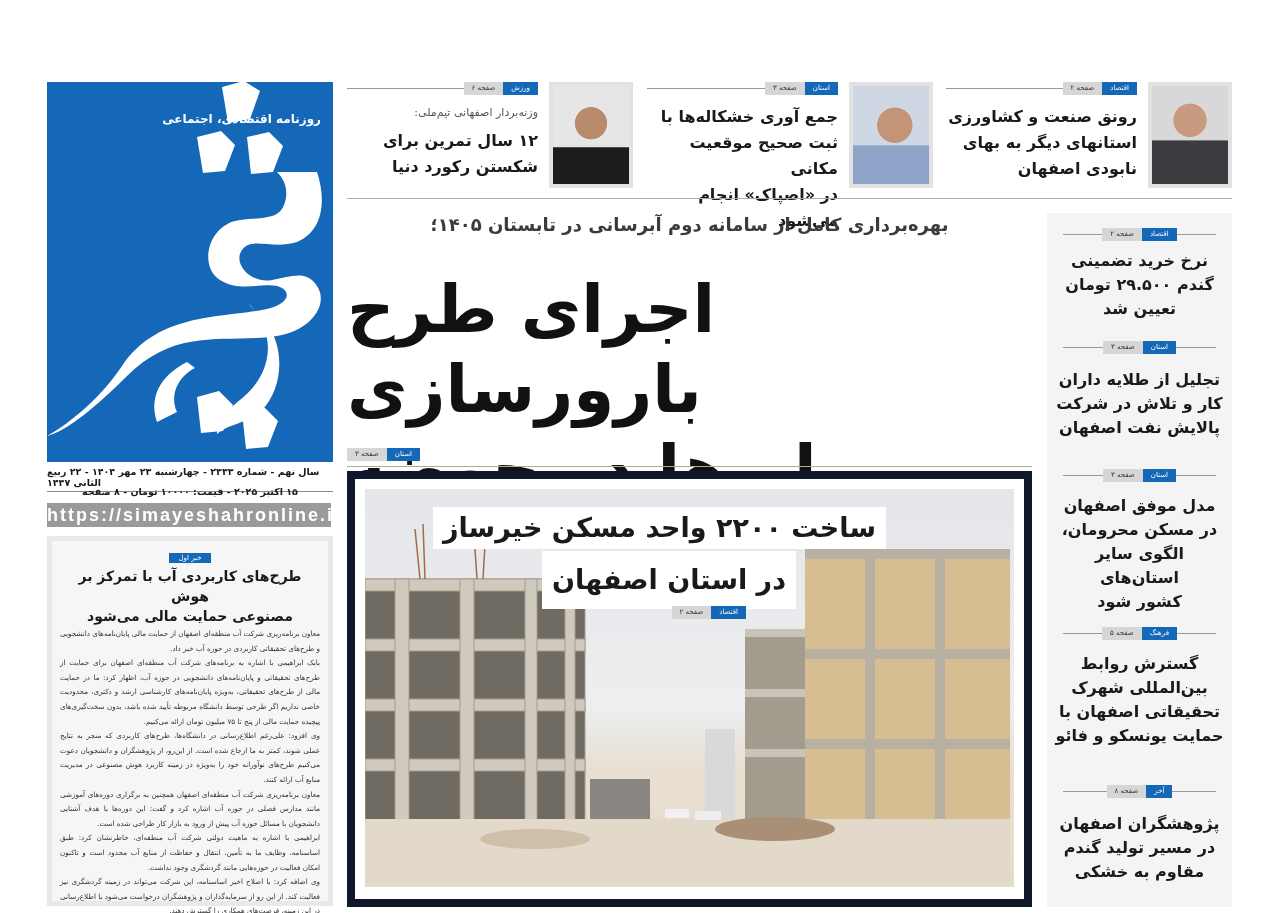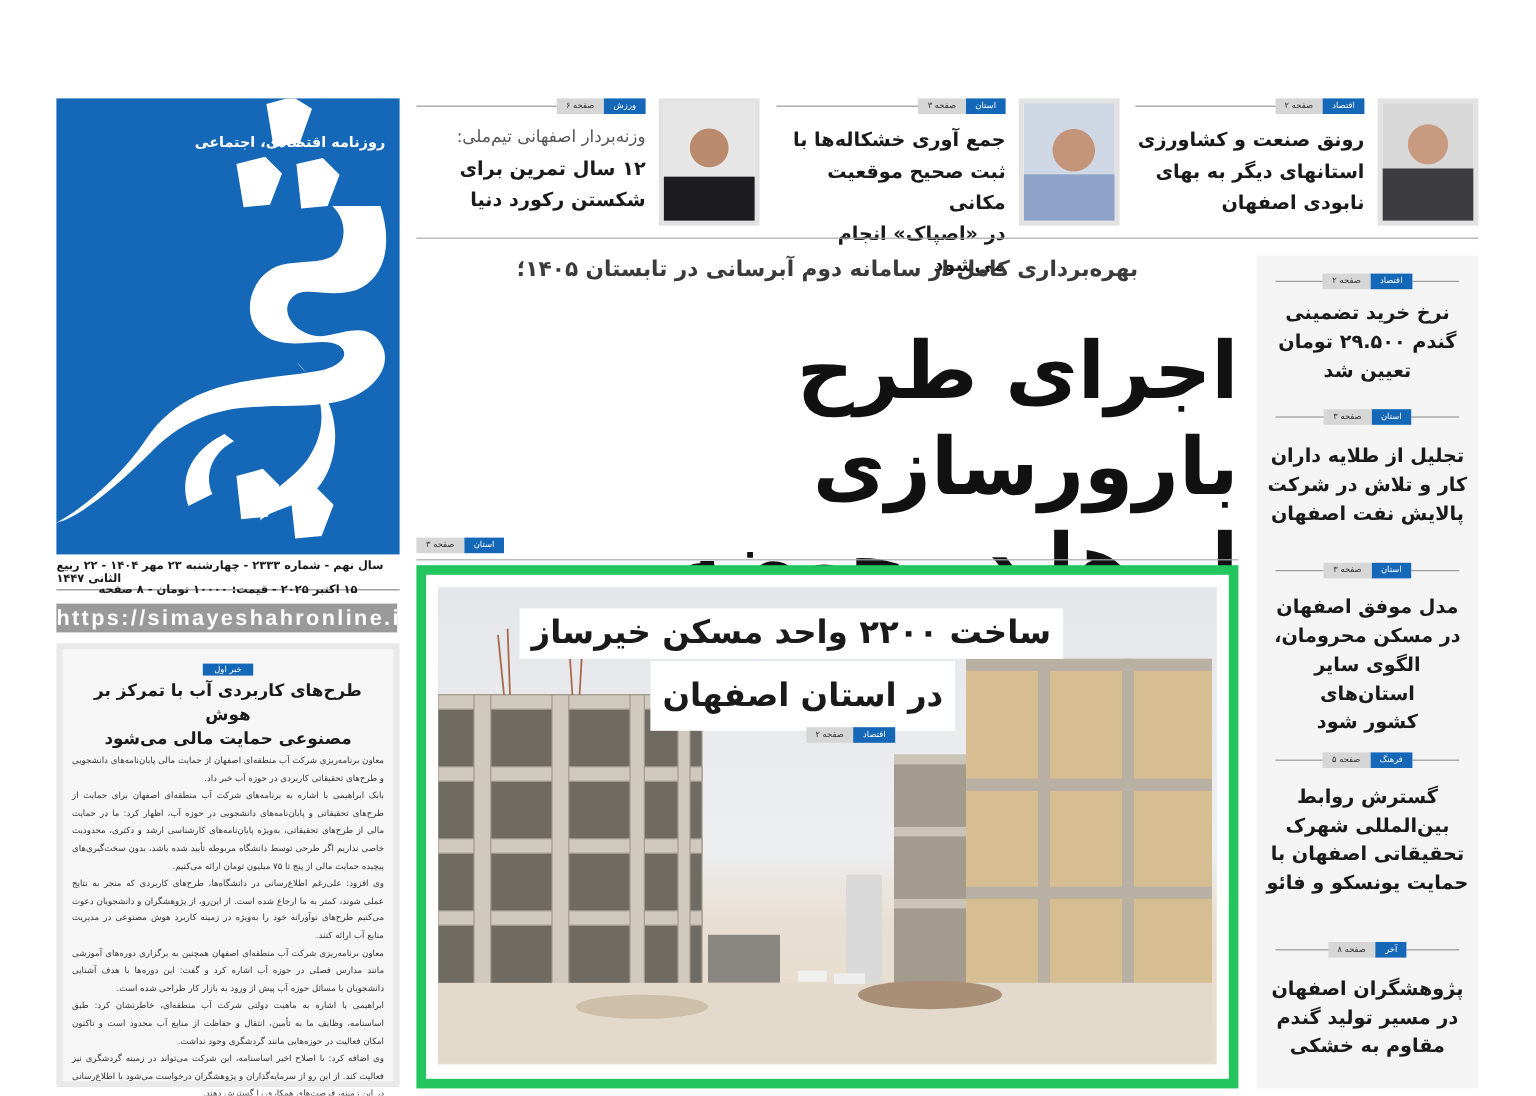--- a/index.html
+++ b/index.html
@@ -21,32 +21,32 @@
   .logo-word { position: absolute; right: 10px; top: 60px; color: #fff; font-family: "DejaVu Serif", serif; font-size: 150px; font-weight: bold; line-height: 1; writing-mode: vertical-rl; letter-spacing: -10px; opacity: 0; }
 
   .dateline1 { left: 47px; top: 466px; width: 286px; font-size: 9.5px; font-weight: bold; text-align: left; padding-bottom: 3px; border-bottom: 1px solid #888; }
   .dateline2 { left: 47px; top: 486px; width: 286px; font-size: 9.5px; font-weight: bold; text-align: center; }
   .url { left: 47px; top: 503px; width: 284px; height: 24px; background: #9a9a9a; color: #fff; font-family: "Liberation Sans", sans-serif; font-weight: bold; font-size: 18px; letter-spacing: 2px; text-align: center; line-height: 24px; direction: ltr; }
 
   
   .teaser { top: 82px; height: 108px; }
   .teaser .photo { position: absolute; right: 0; top: 0; width: 84px; height: 106px; border: 4px solid #e2e2e2; }
   .teaser .tagrow { position: absolute; right: 95px; left: 0; top: 0; }
-  .teaser .kicker { position: absolute; right: 95px; left: 0; top: 24px; font-size: 14px; color: #555; }
+  .teaser .kicker { position: absolute; right: 95px; left: 0; top: 24px; font-size: 11px; color: #555; }
   .teaser .head { position: absolute; right: 95px; left: 0; top: 22px; font-size: 16px; font-weight: bold; line-height: 26px; text-align: right; }
   .divider-top { left: 347px; top: 198px; width: 885px; height: 1px; background: #aaa; }
 
   
   .super { left: 347px; top: 214px; width: 685px; text-align: center; font-size: 18px; font-weight: bold; color: #3b3b3b; }
-  .headline { left: 347px; top: 270px; width: 685px; text-align: right; font-size: 66px; font-weight: bold; line-height: 80px; color: #111; letter-spacing: -1px; }
+  .headline { left: 347px; top: 270px; width: 685px; text-align: left; font-size: 66px; font-weight: bold; line-height: 80px; color: #111; letter-spacing: -1px; }
   .headline-tag { left: 347px; top: 448px; }
   .headline-rule { left: 347px; top: 466px; width: 685px; height: 1px; background: #aaa; }
 
   
-  .feature { left: 347px; top: 471px; width: 685px; height: 436px; background: #22c55e; padding: 8px; }
+  .feature { left: 347px; top: 471px; width: 685px; height: 436px; background: #0f172a; padding: 8px; }
   .feature-inner { width: 100%; height: 100%; background: #fff; padding: 10px 10px 12px 10px; }
   .scene { position: relative; width: 100%; height: 100%; overflow: hidden;
     background: linear-gradient(#e4e6e9 0%, #eceef0 55%, #e8dfd2 70%, #e6dccd 100%); }
   .feat-title { position: absolute; right: 128px; top: 18px; background: #fff; font-size: 27px; font-weight: bold; padding: 2px 10px; line-height: 38px; }
   .feat-title2 { position: absolute; right: 218px; top: 62px; background: #fff; font-size: 27px; font-weight: bold; padding: 10px 10px; line-height: 38px; }
   .feat-tag { position: absolute; right: 268px; top: 117px; }
 
   
   .side { left: 1047px; top: 213px; width: 185px; height: 694px; background: #f4f4f4; }
   .side-item { position: absolute; left: 0; width: 185px; }

